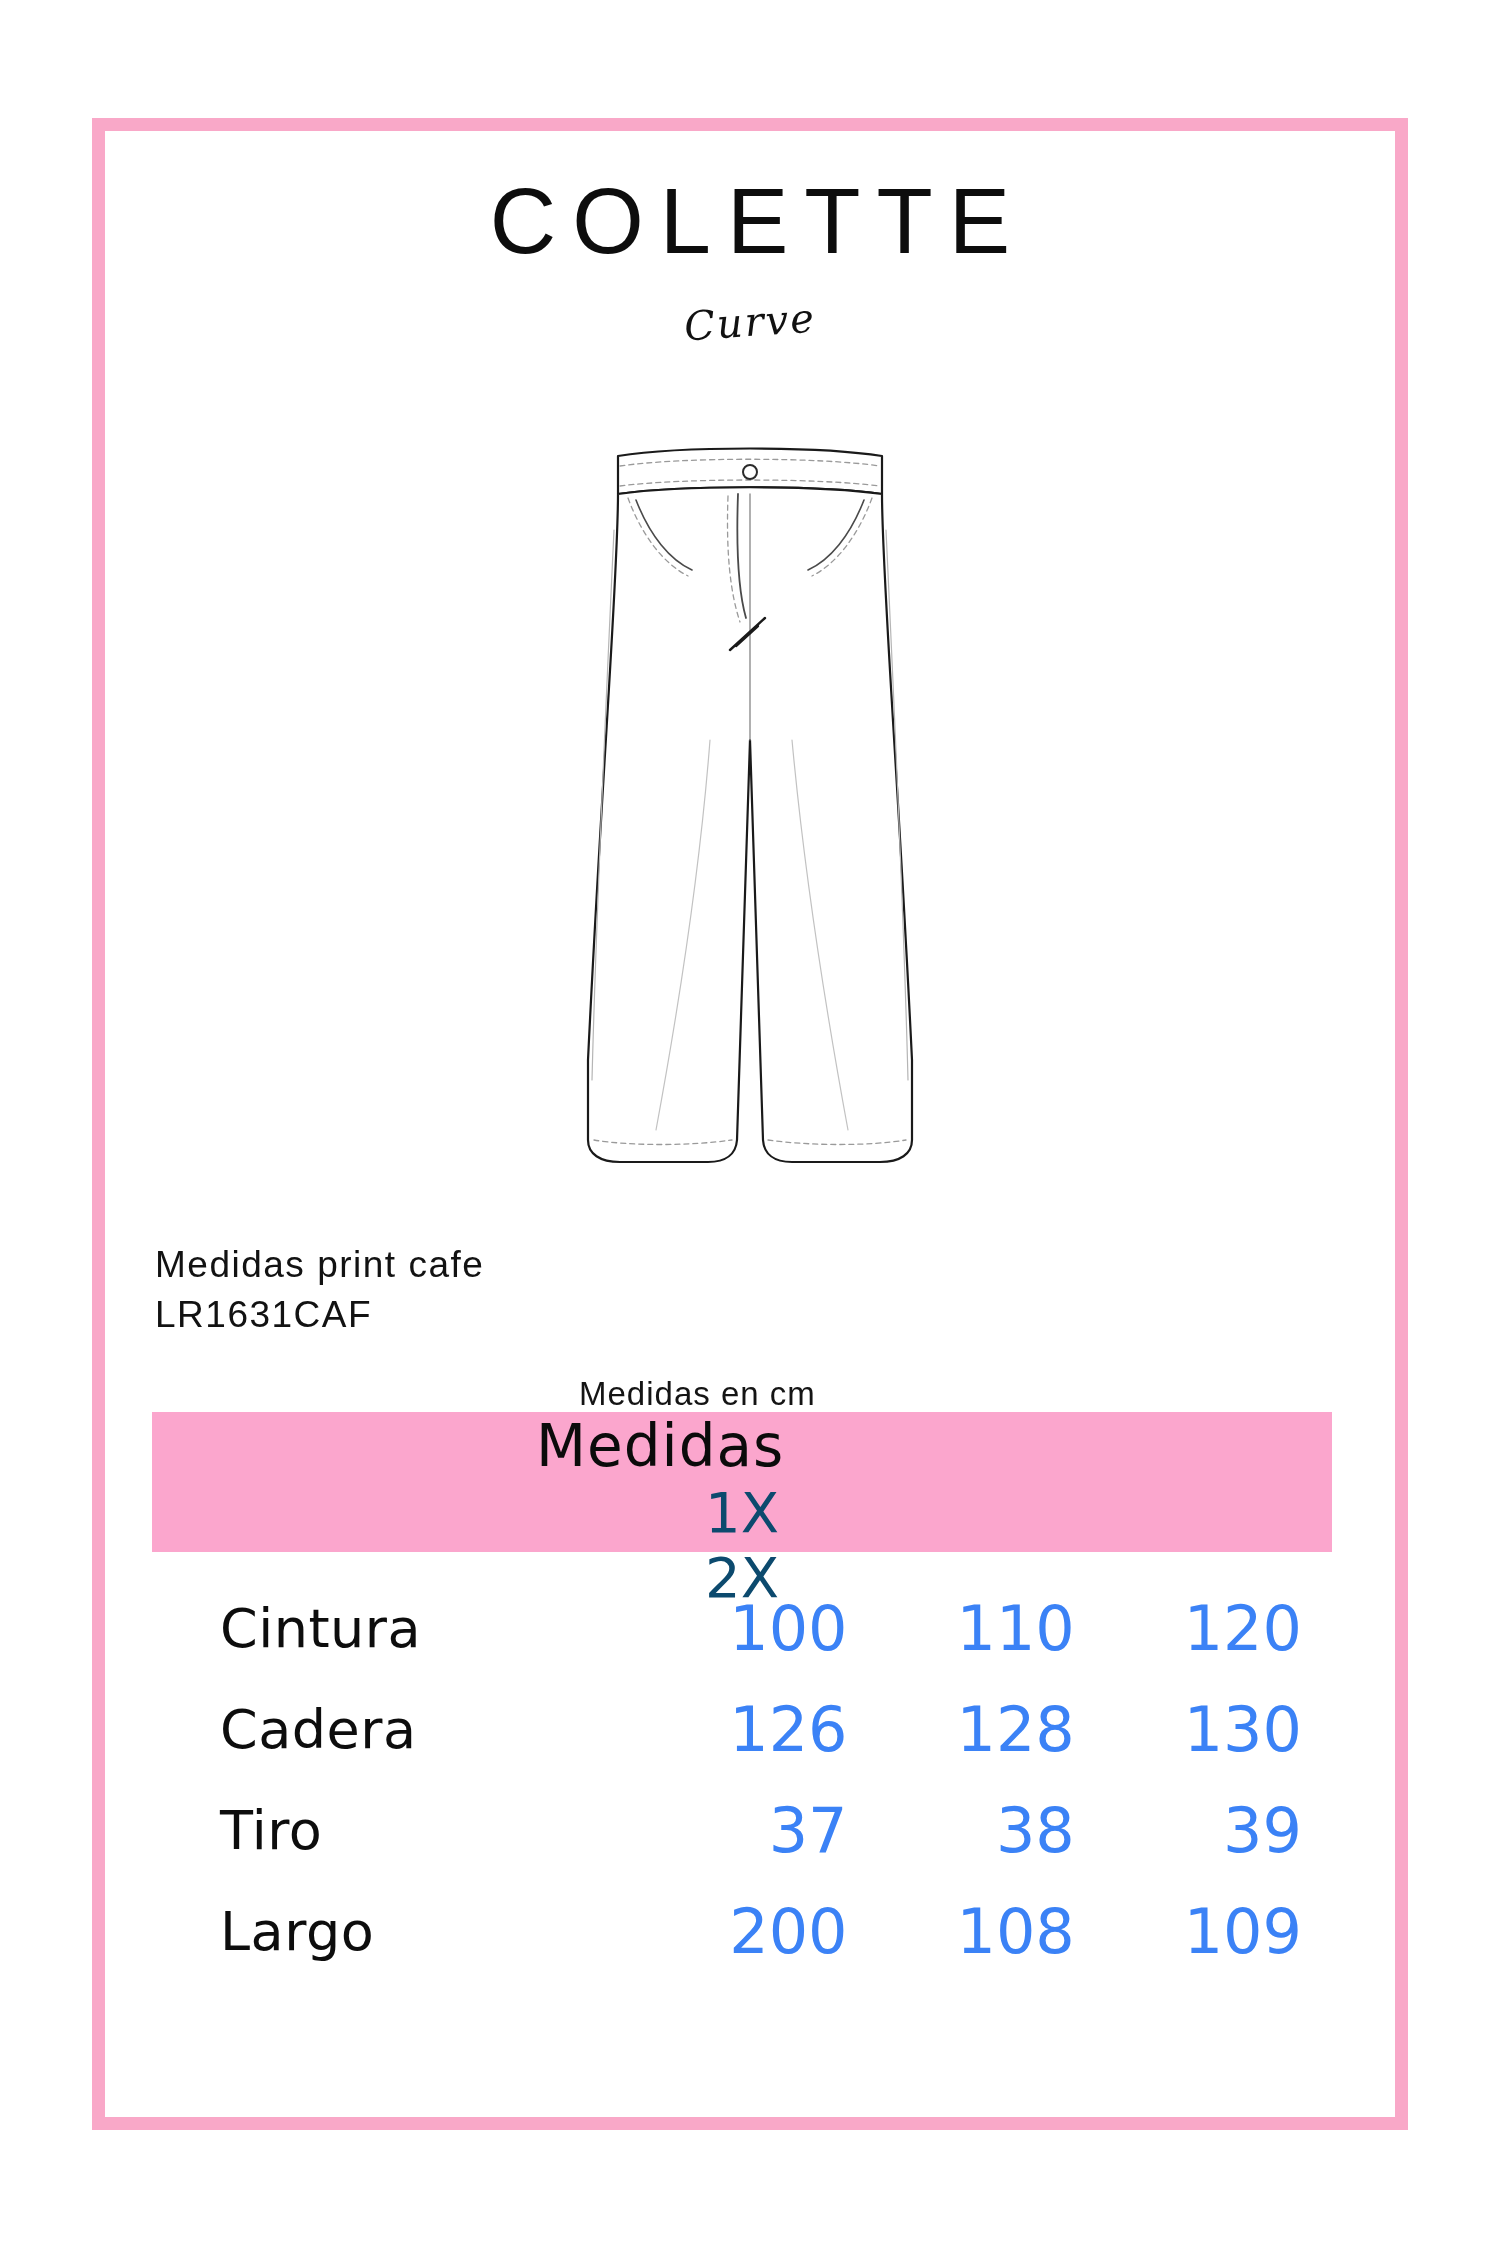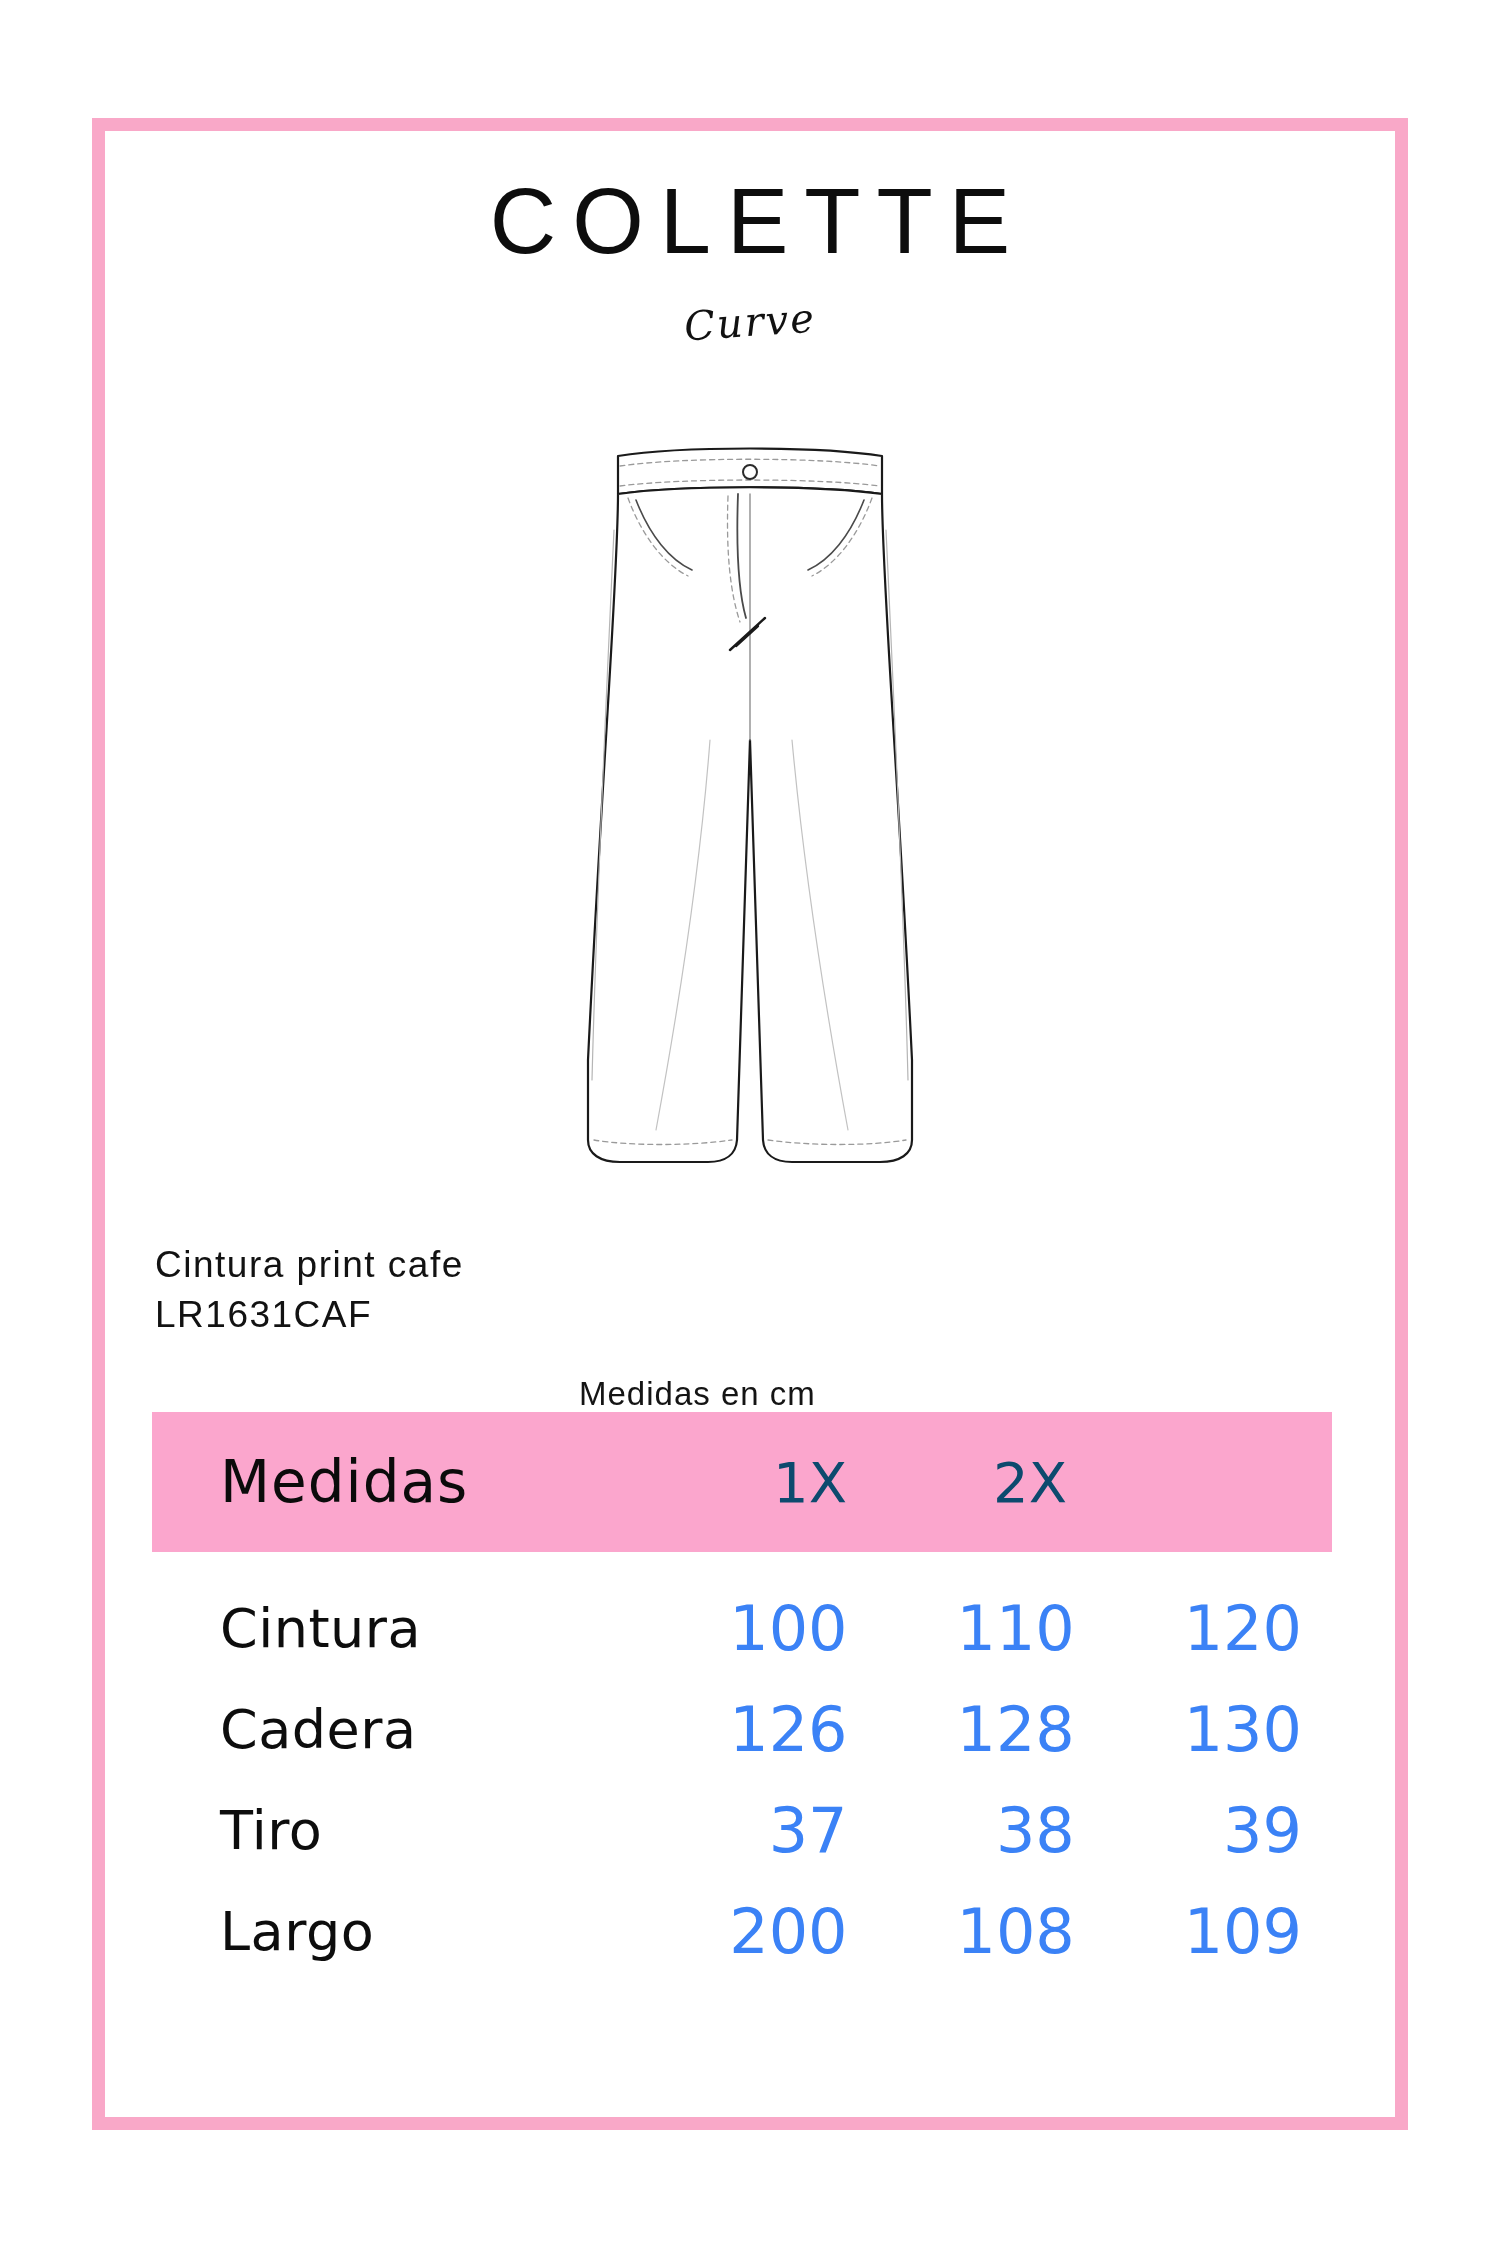--- a/index.html
+++ b/index.html
@@ -108,20 +108,21 @@
     position: absolute;
     left: 152px;
     top: 1412px;
     width: 1180px;
   }
   .table-header {
     display: flex;
     align-items: center;
     background: #fba6cd;
     height: 140px;
+    flex-direction: column;
   }
   .table-header .cell {
     display: flex;
     align-items: center;
   }
   .hdr-label {
     width: 480px;
     padding-left: 68px;
     font-family: "DejaVu Sans", sans-serif;
     font-size: 58px;
@@ -205,21 +206,21 @@
 
       <path d="M54 90 C 46 260, 36 480, 32 640" stroke="#b5b5b5" stroke-width="1.2"></path>
       <path d="M326 90 C 334 260, 344 480, 348 640" stroke="#b5b5b5" stroke-width="1.2"></path>
 
       <path d="M150 300 C 140 430, 120 560, 96 690" stroke="#c2c2c2" stroke-width="1.2"></path>
       <path d="M232 300 C 244 430, 264 560, 288 690" stroke="#c2c2c2" stroke-width="1.2"></path>
     </svg>
   </div>
 
   <div class="product-info">
-    <div class="product-name">Cintura print cafe</div>
+    <div class="product-name">Medidas print cafe</div>
     <div class="product-code">LR1631CAF</div>
   </div>
 
   <div class="units-note">Medidas en cm</div>
 
   <div class="size-table">
     <div class="table-header">
       <div class="cell hdr-label">Medidas</div>
       <div class="cell hdr-size">1X</div>
       <div class="cell hdr-size">2X</div>

